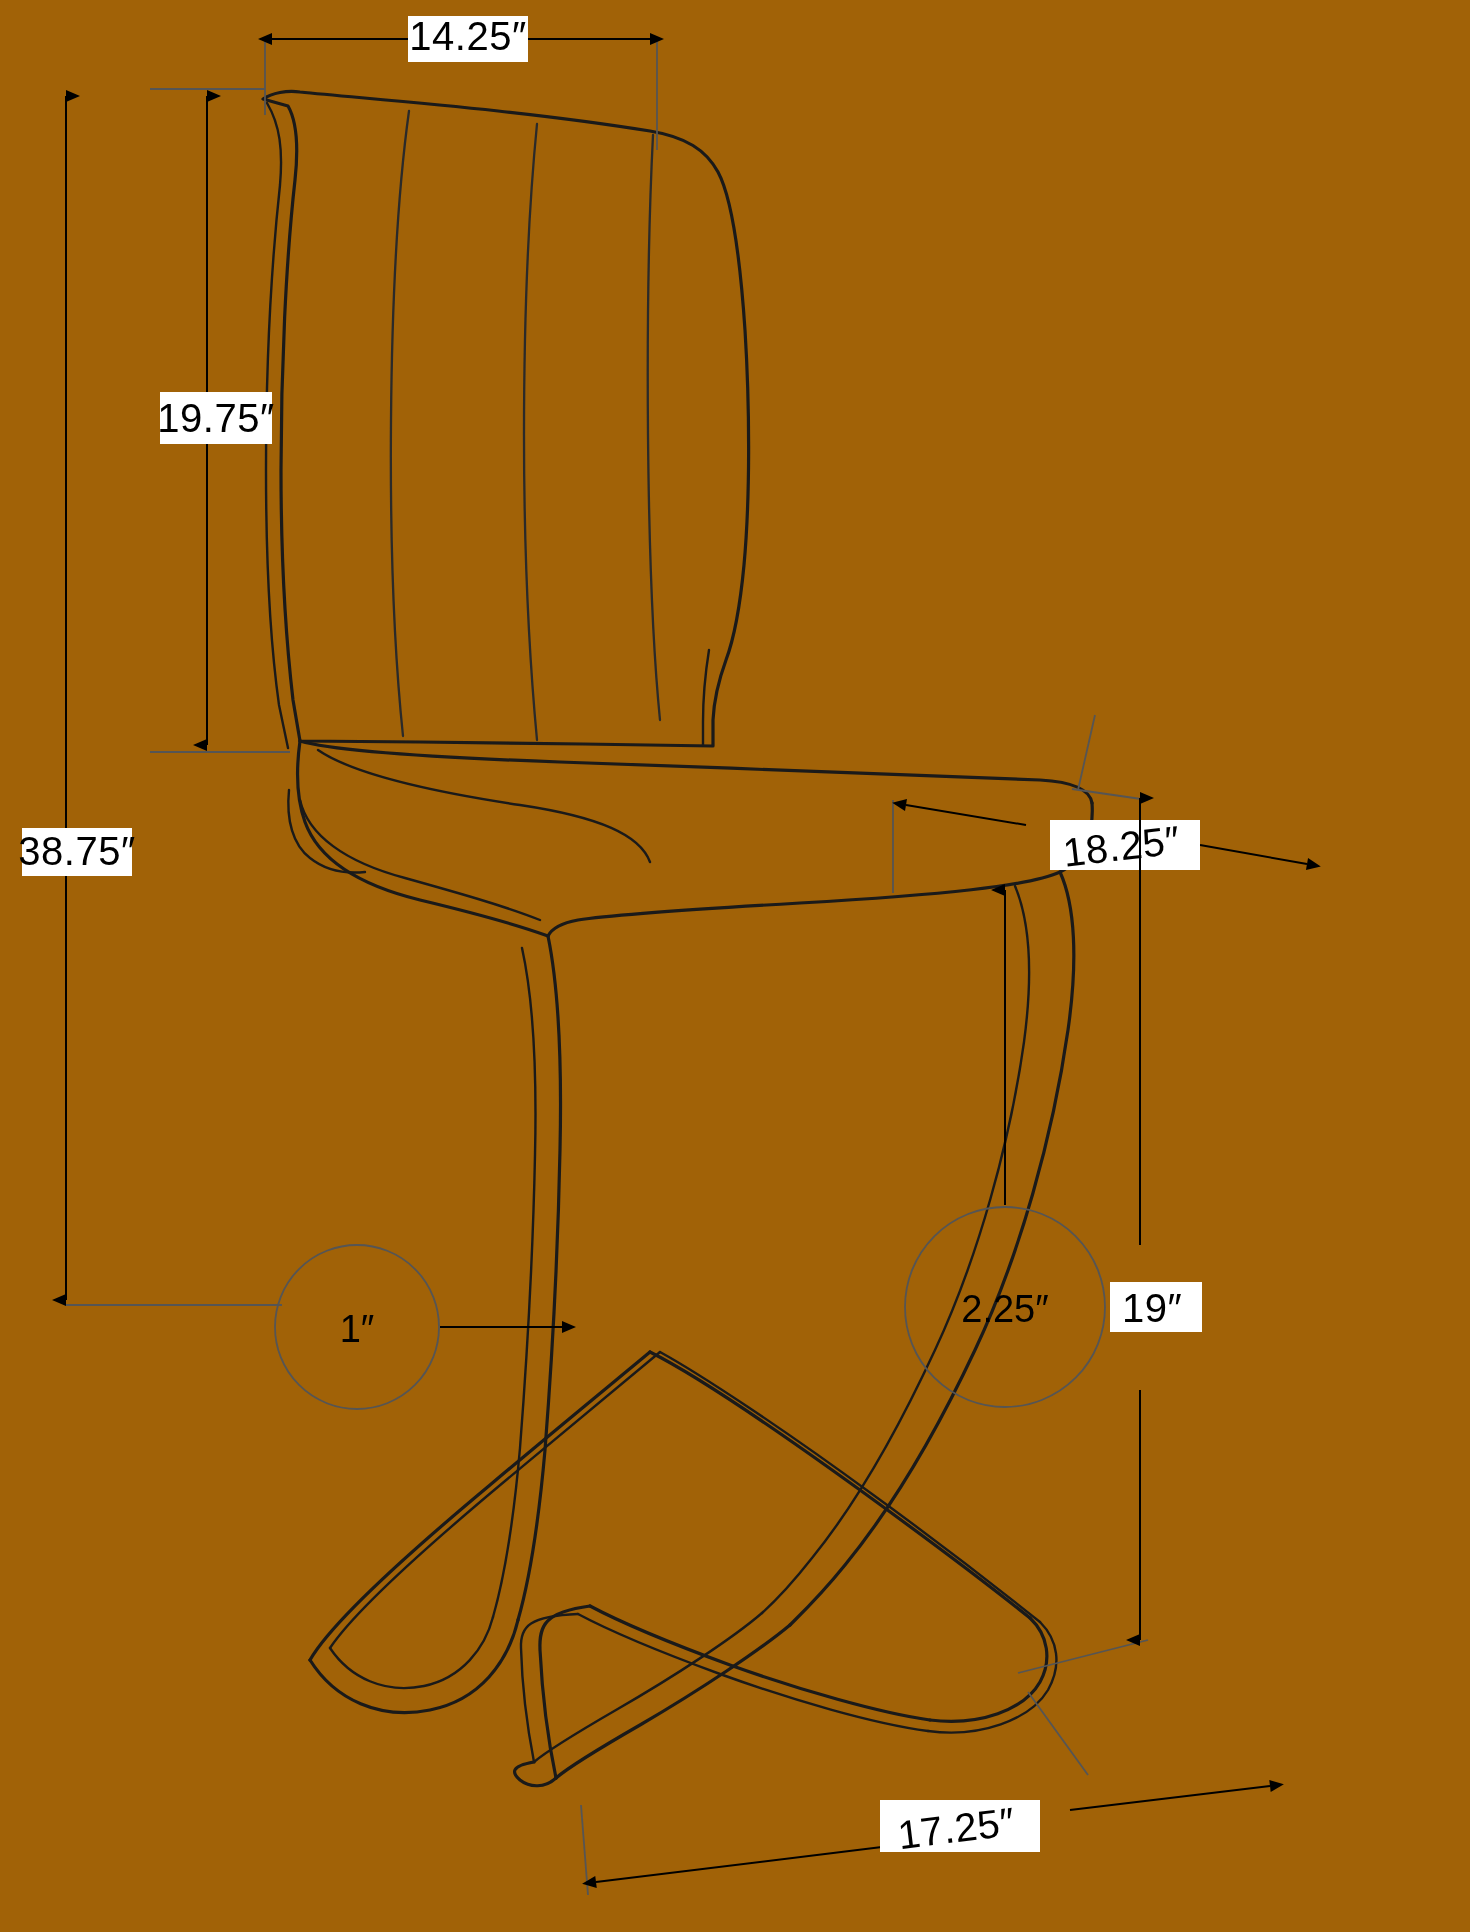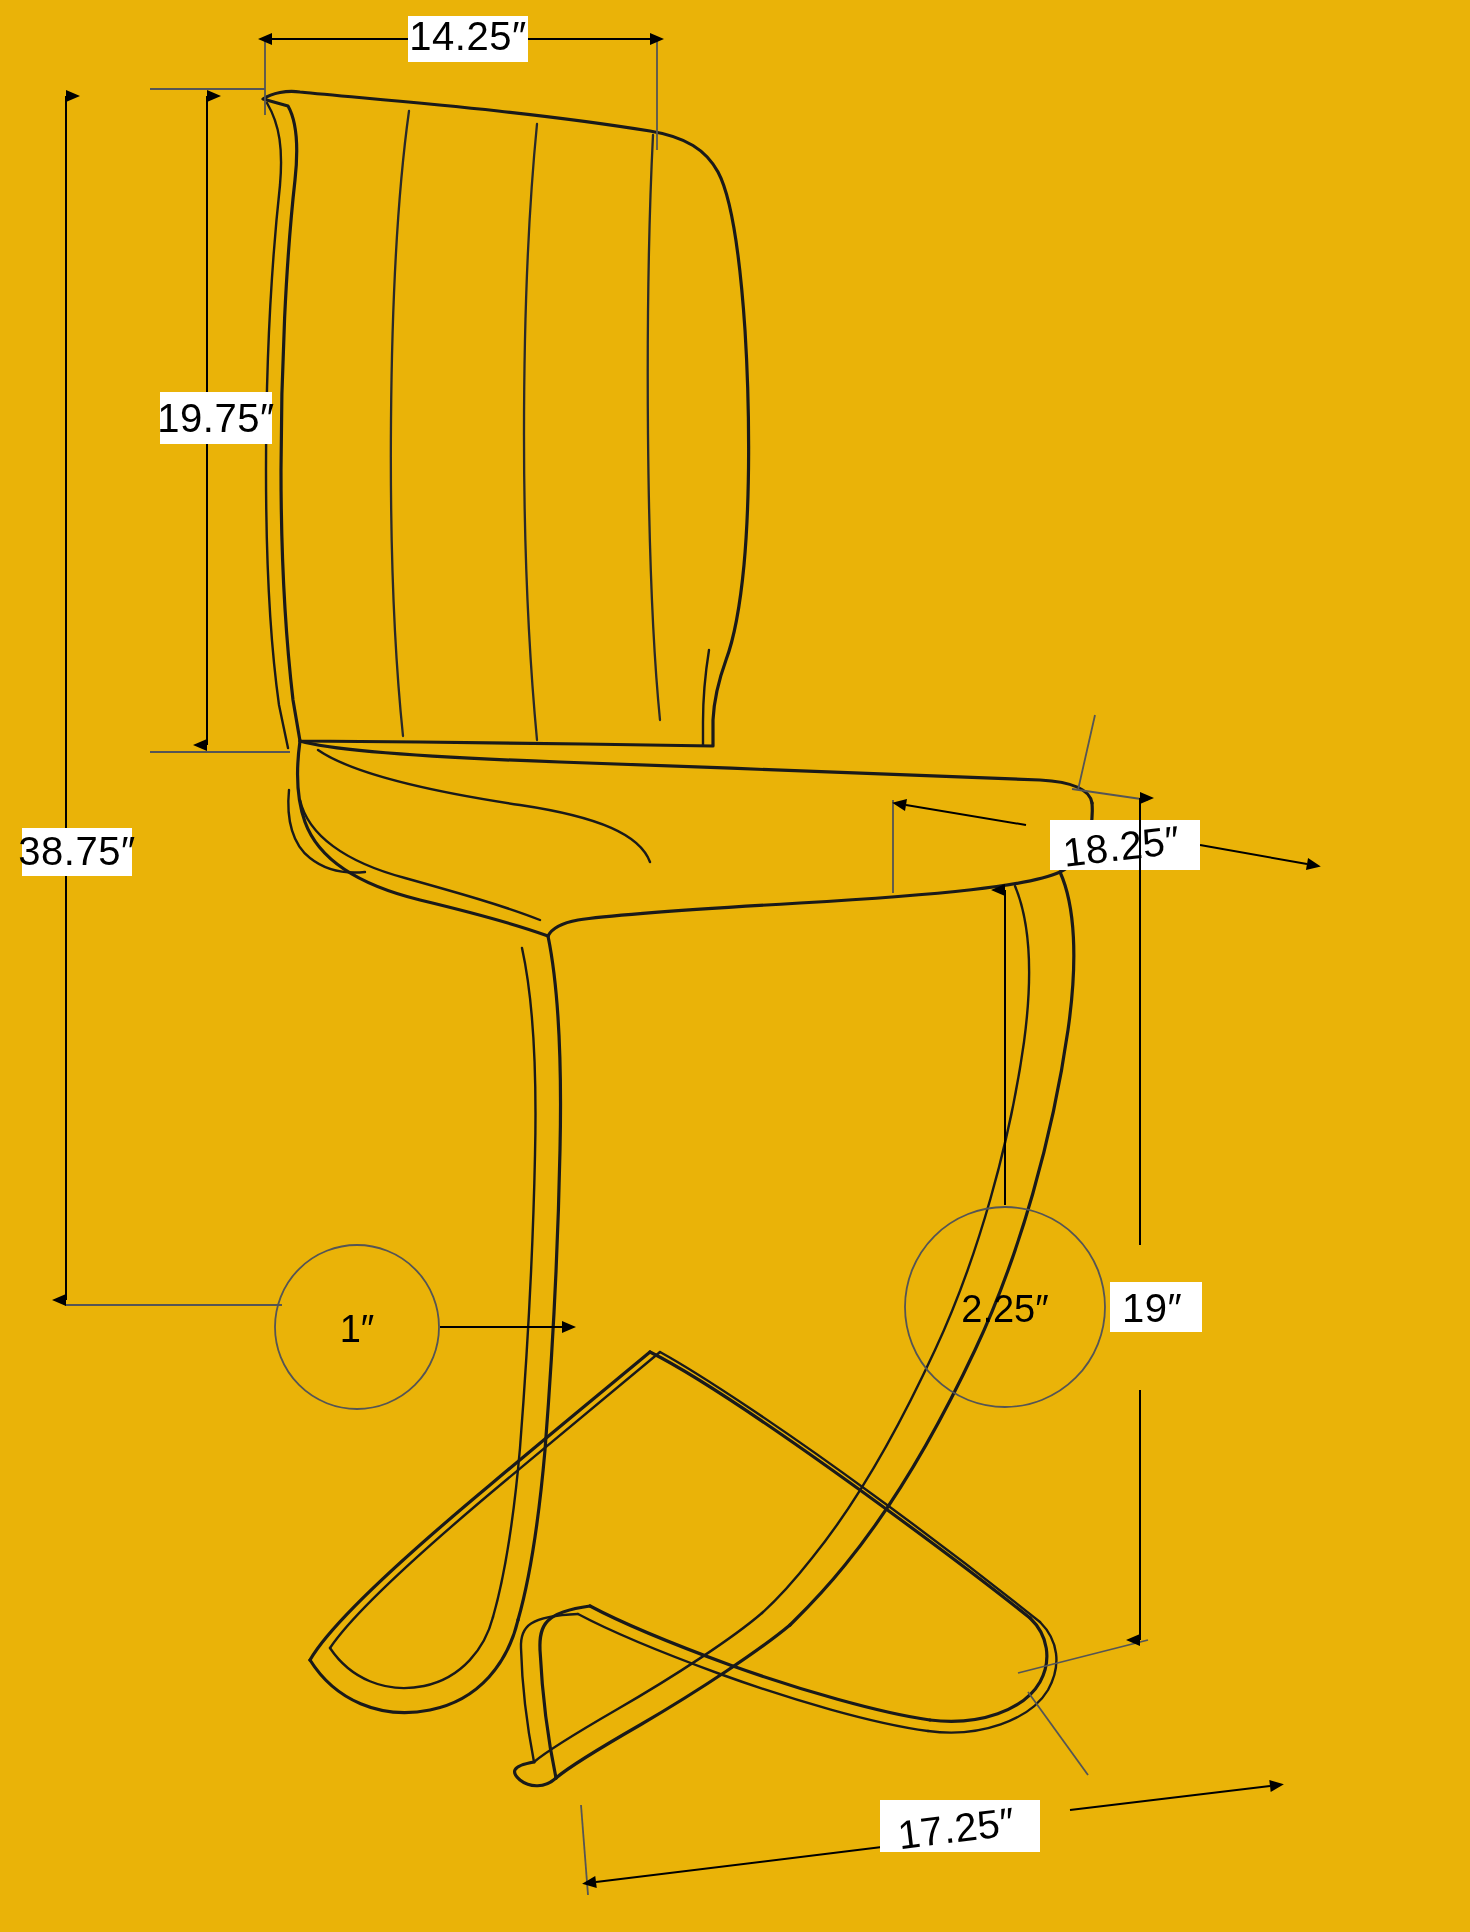--- a/index.html
+++ b/index.html
@@ -7,21 +7,21 @@
     padding: 0;
     background: #ffffff;
   }
   body {
     font-family: "Liberation Sans", sans-serif;
   }
   #sheet {
     position: relative;
     width: 1470px;
     height: 1932px;
-    background: #eab308;
+    background: #a16207;
     overflow: hidden;
   }
   #drawing-svg {
     position: absolute;
     left: 0;
     top: 0;
     width: 1470px;
     height: 1932px;
   }
   .dim-text {

